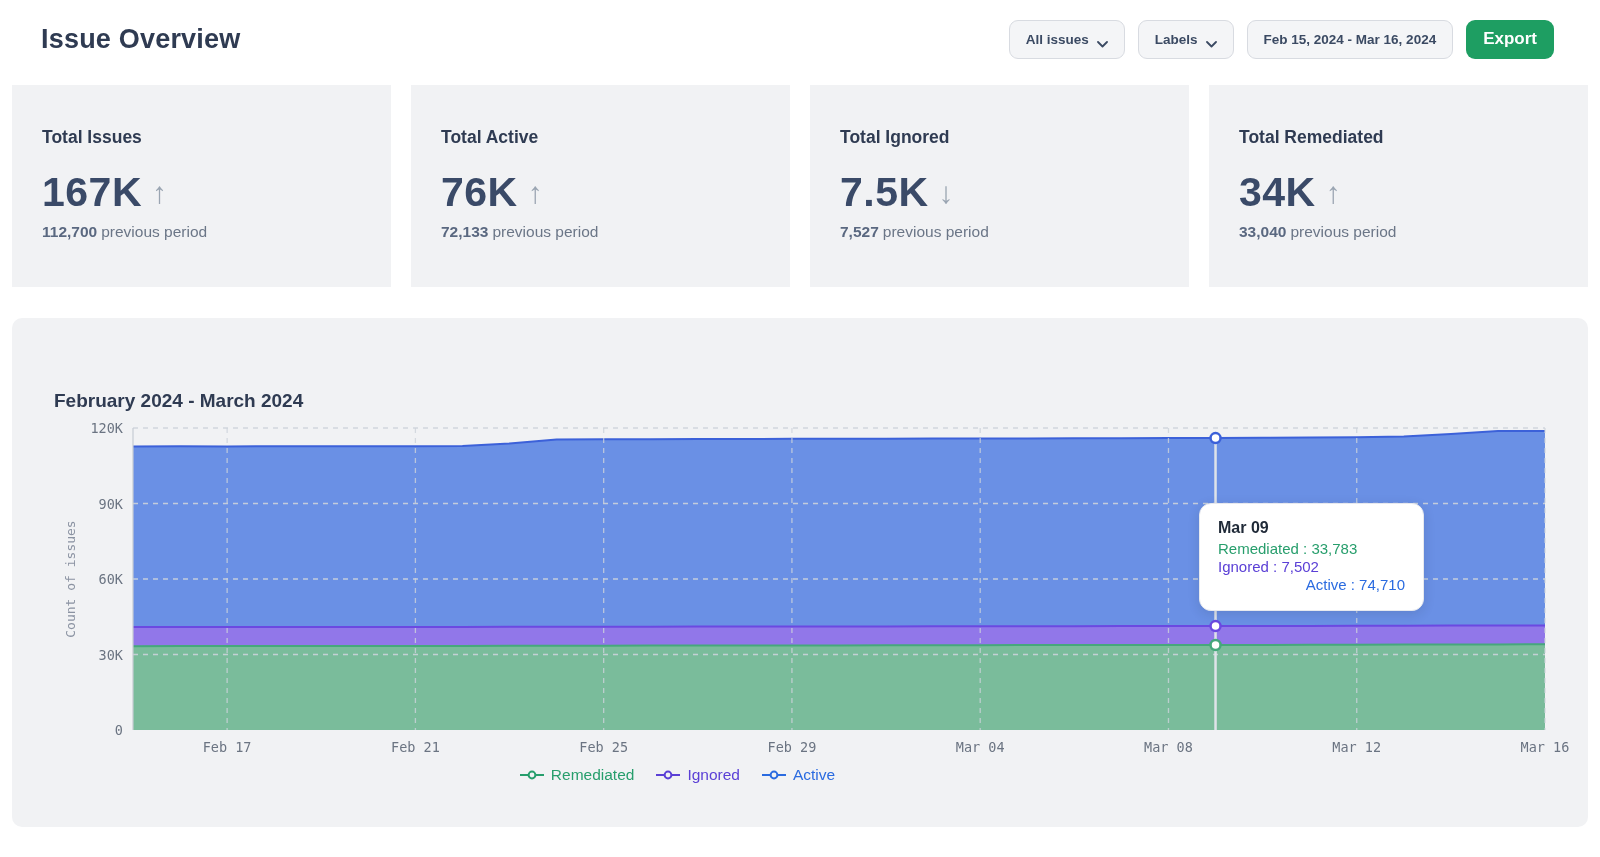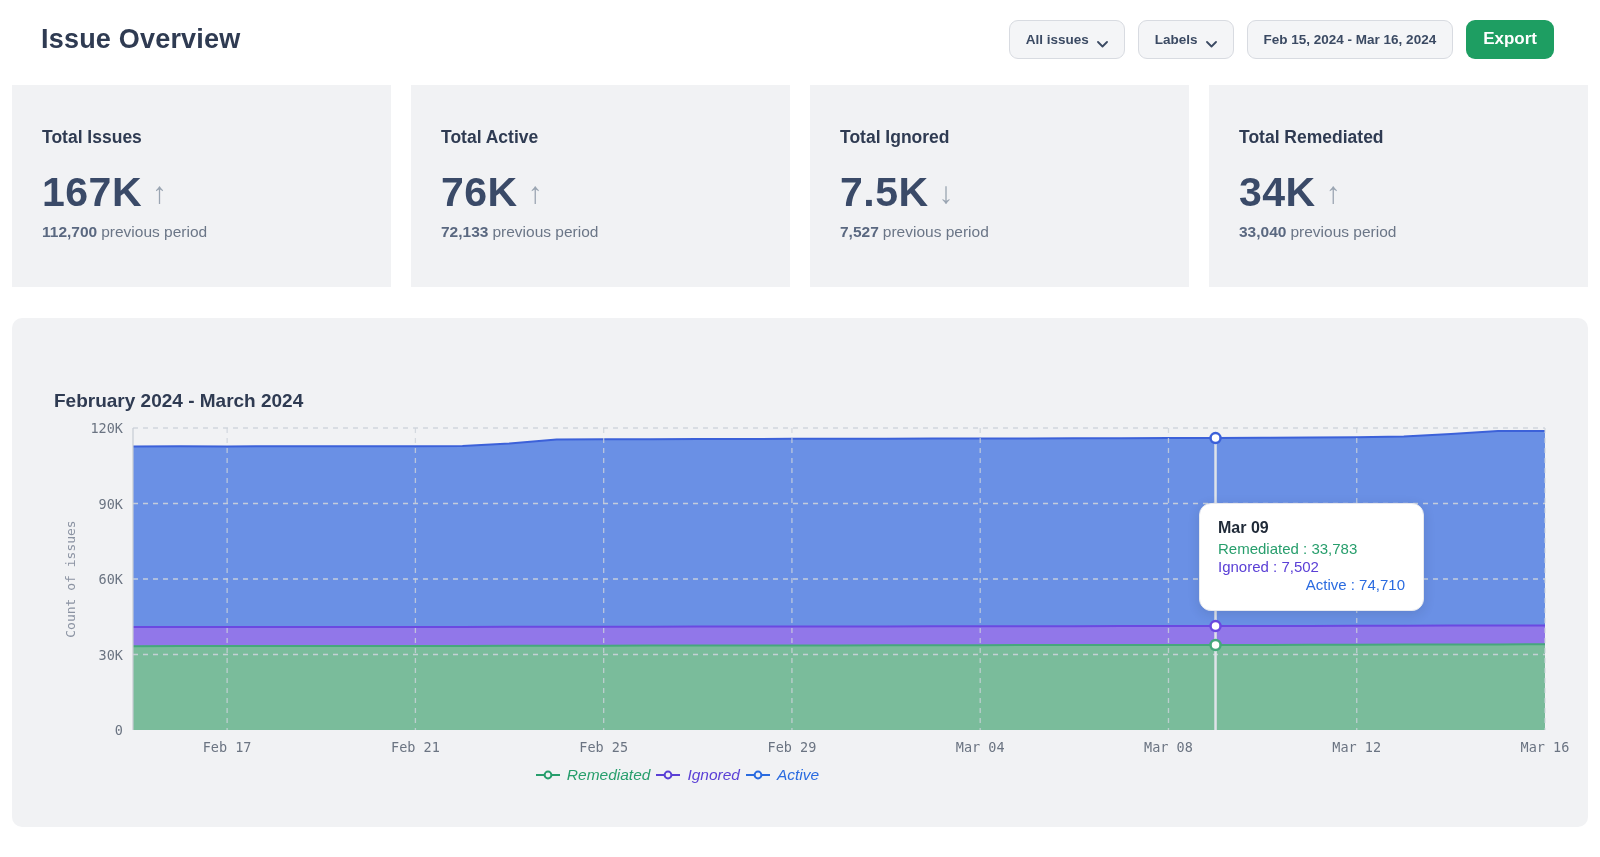--- a/index.html
+++ b/index.html
@@ -40,21 +40,21 @@
     font-size: 19px; font-weight: 700; color: #2f3b52; margin-top: 32px; }
   #chart-svg { position: absolute; left: 0; top: 82px; }
 
   .tooltip { position: absolute; left: 1187px; top: 185px; width: 225px;
     background: #ffffff; border: 1px solid #e7e9ee; border-radius: 12px;
     box-shadow: 0 3px 12px rgba(30,40,60,.14); padding: 15px 18px 17px 18px; z-index: 5; }
   .tooltip-date { font-size: 16px; font-weight: 700; color: #1f2937; margin-bottom: 3px; }
   .tooltip-row { font-size: 15px; margin-top: 1px; white-space: nowrap; }
 
   .legend { position: absolute; left: 0; top: 448px; width: 1331px;
-    display: flex; justify-content: center; gap: 6px; font-style: italic; }
+    display: flex; justify-content: center; gap: 22px; }
   .legend-item { display: flex; align-items: center; gap: 7px; font-size: 15.5px; cursor: pointer; }
 </style>
 </head>
 <body>
 
 <div class="page">
 
   <div class="topbar">
     <div class="page-title">Issue Overview</div>
     <div class="controls">

